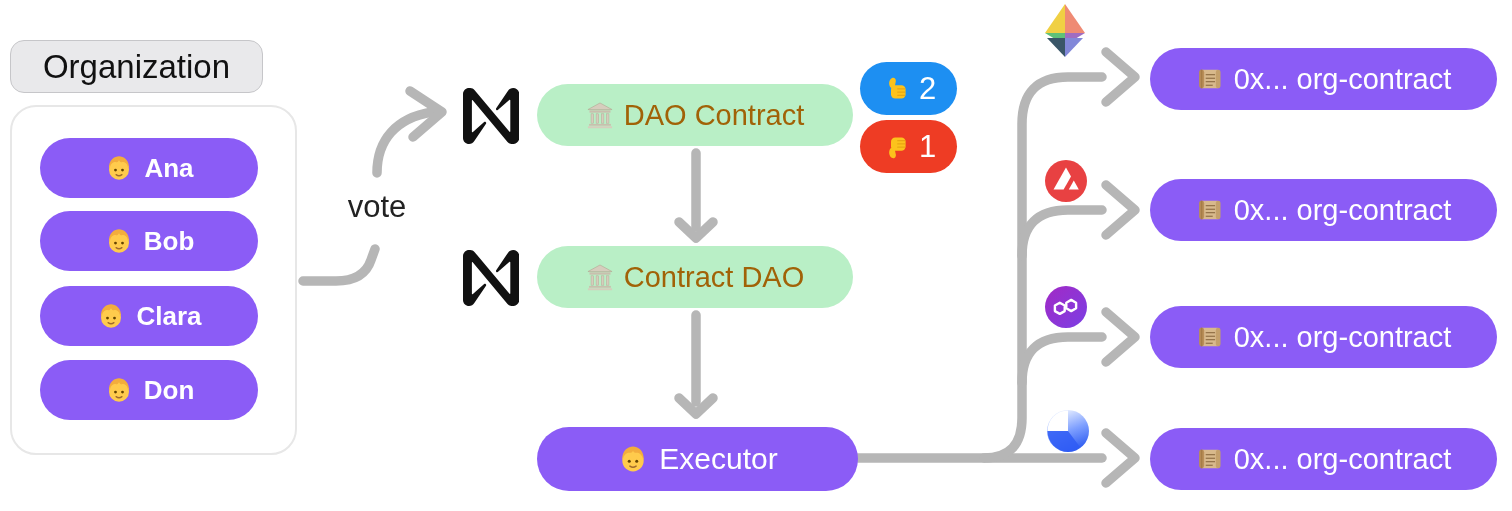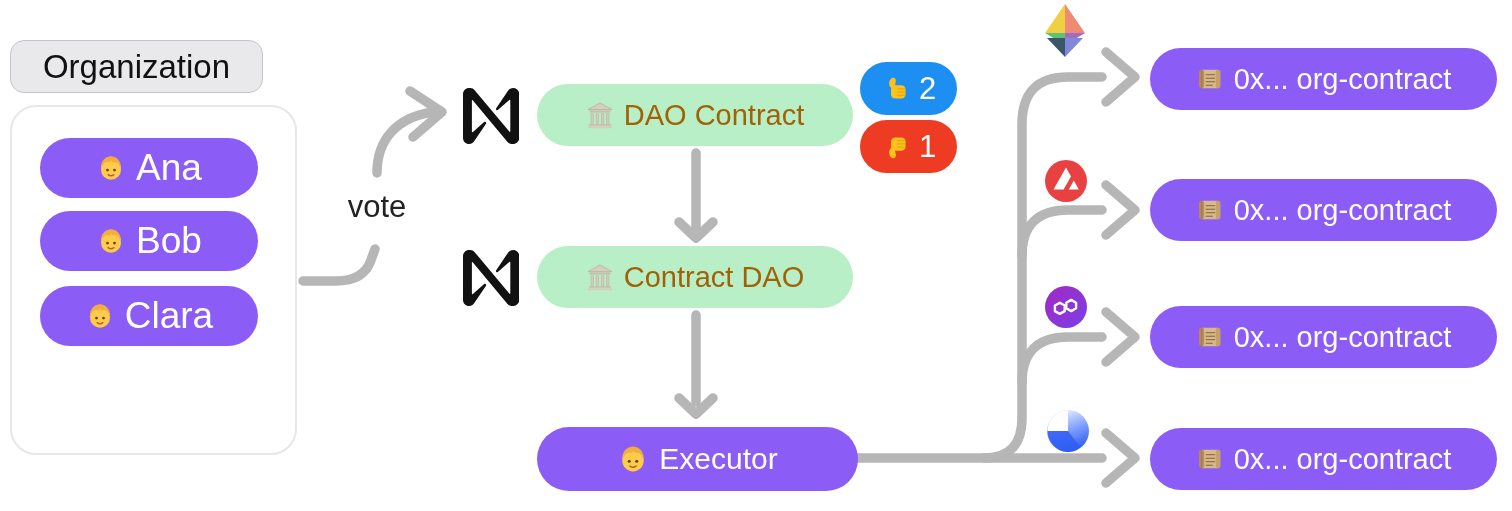--- a/index.html
+++ b/index.html
@@ -18,21 +18,21 @@
   .members-box{
     left:10px;top:105px;width:287px;height:350px;
     background:#ffffff;border:2px solid #e7e7e7;border-radius:26px;box-sizing:border-box;
   }
   .pill{
     display:flex;align-items:center;justify-content:center;gap:10px;
     border-radius:32px;box-sizing:border-box;
   }
   .pill-dark{background:#8b5cf6;color:#ffffff;}
   .pill-green{background:#b9efc6;color:#a16207;}
-  .member{left:40px;width:218px;height:60px;font-size:37px;font-weight:400;}
+  .member{left:40px;width:218px;height:60px;font-size:26px;font-weight:700;}
   .m0{top:138px}.m1{top:211px}.m2{top:286px}.m3{top:360px}
   .vote-label{
     left:331px;top:189px;width:92px;height:36px;
     display:flex;align-items:center;justify-content:center;
     font-size:31px;font-weight:500;color:#222;
   }
   
   .near-1{left:463px;top:88px;}
   .near-2{left:463px;top:250px;}
   .node-green{left:537px;width:316px;height:62px;font-size:29px;font-weight:500;}
@@ -111,20 +111,31 @@
     <svg class="icon" width="30" height="30" viewBox="0 0 36 36">
         <path d="M6,20 C5,8 13,4 18,4 C23,4 31,8 30,20 C29,14 26,12 23,12 C20,12 19,9 18,9 C17,9 16,12 13,12 C10,12 7,14 6,20 Z" fill="#f3ad3d"></path>
         <circle cx="18" cy="20" r="12" fill="#ffcb4c"></circle>
         <path d="M7,18 C8,12 12,10.5 14.5,11 C17,11.5 17.5,9.5 18,8.5 C18.5,9.5 19,11.5 21.5,11 C24,10.5 28,12 29,18 C29.5,13 26,6 18,6 C10,6 6.5,13 7,18 Z" fill="#f3ad3d"></path>
         <circle cx="13.8" cy="20.5" r="1.7" fill="#664500"></circle>
         <circle cx="22.2" cy="20.5" r="1.7" fill="#664500"></circle>
         <path d="M14.5,26 Q18,28.5 21.5,26" stroke="#a06a2c" stroke-width="1.6" fill="none" stroke-linecap="round"></path>
       </svg>
     <span>Bob</span>
   </div>
+  <div class="abs pill pill-dark member m3">
+    <svg class="icon" width="30" height="30" viewBox="0 0 36 36">
+        <path d="M6,20 C5,8 13,4 18,4 C23,4 31,8 30,20 C29,14 26,12 23,12 C20,12 19,9 18,9 C17,9 16,12 13,12 C10,12 7,14 6,20 Z" fill="#f3ad3d"></path>
+        <circle cx="18" cy="20" r="12" fill="#ffcb4c"></circle>
+        <path d="M7,18 C8,12 12,10.5 14.5,11 C17,11.5 17.5,9.5 18,8.5 C18.5,9.5 19,11.5 21.5,11 C24,10.5 28,12 29,18 C29.5,13 26,6 18,6 C10,6 6.5,13 7,18 Z" fill="#f3ad3d"></path>
+        <circle cx="13.8" cy="20.5" r="1.7" fill="#664500"></circle>
+        <circle cx="22.2" cy="20.5" r="1.7" fill="#664500"></circle>
+        <path d="M14.5,26 Q18,28.5 21.5,26" stroke="#a06a2c" stroke-width="1.6" fill="none" stroke-linecap="round"></path>
+      </svg>
+    <span>Don</span>
+  </div>
 
   <div class="abs vote-label">
     <span>vote</span>
   </div>
 
   <svg class="abs near-1" width="56" height="56" viewBox="0 0 90.1 90">
       <path fill="#111111" d="M72.2,4.6L53.4,32.5c-1.3,1.9,1.2,4.2,3,2.6L74.9,19c0.5-0.4,1.2-0.1,1.2,0.6v50.3c0,0.7-0.9,1-1.3,0.5l-56-67C16.9,1.2,14.4,0,11.7,0h-2C4.4,0,0,4.4,0,9.8v70.4c0,5.4,4.4,9.8,9.8,9.8c3.4,0,6.6-1.8,8.4-4.7l18.8-27.9c1.3-1.9-1.2-4.2-3-2.6L15.5,71c-0.5,0.4-1.2,0.1-1.2-0.6V20.2c0-0.7,0.9-1,1.3-0.5l56,67c1.8,2.2,4.4,3.4,7.2,3.4h2c5.4,0,9.8-4.4,9.8-9.8V9.8c0-5.4-4.4-9.8-9.8-9.8C77.3,0,74.1,1.8,72.2,4.6z"></path>
     </svg>
   <svg class="abs near-2" width="56" height="56" viewBox="0 0 90.1 90">
       <path fill="#111111" d="M72.2,4.6L53.4,32.5c-1.3,1.9,1.2,4.2,3,2.6L74.9,19c0.5-0.4,1.2-0.1,1.2,0.6v50.3c0,0.7-0.9,1-1.3,0.5l-56-67C16.9,1.2,14.4,0,11.7,0h-2C4.4,0,0,4.4,0,9.8v70.4c0,5.4,4.4,9.8,9.8,9.8c3.4,0,6.6-1.8,8.4-4.7l18.8-27.9c1.3-1.9-1.2-4.2-3-2.6L15.5,71c-0.5,0.4-1.2,0.1-1.2-0.6V20.2c0-0.7,0.9-1,1.3-0.5l56,67c1.8,2.2,4.4,3.4,7.2,3.4h2c5.4,0,9.8-4.4,9.8-9.8V9.8c0-5.4-4.4-9.8-9.8-9.8C77.3,0,74.1,1.8,72.2,4.6z"></path>

